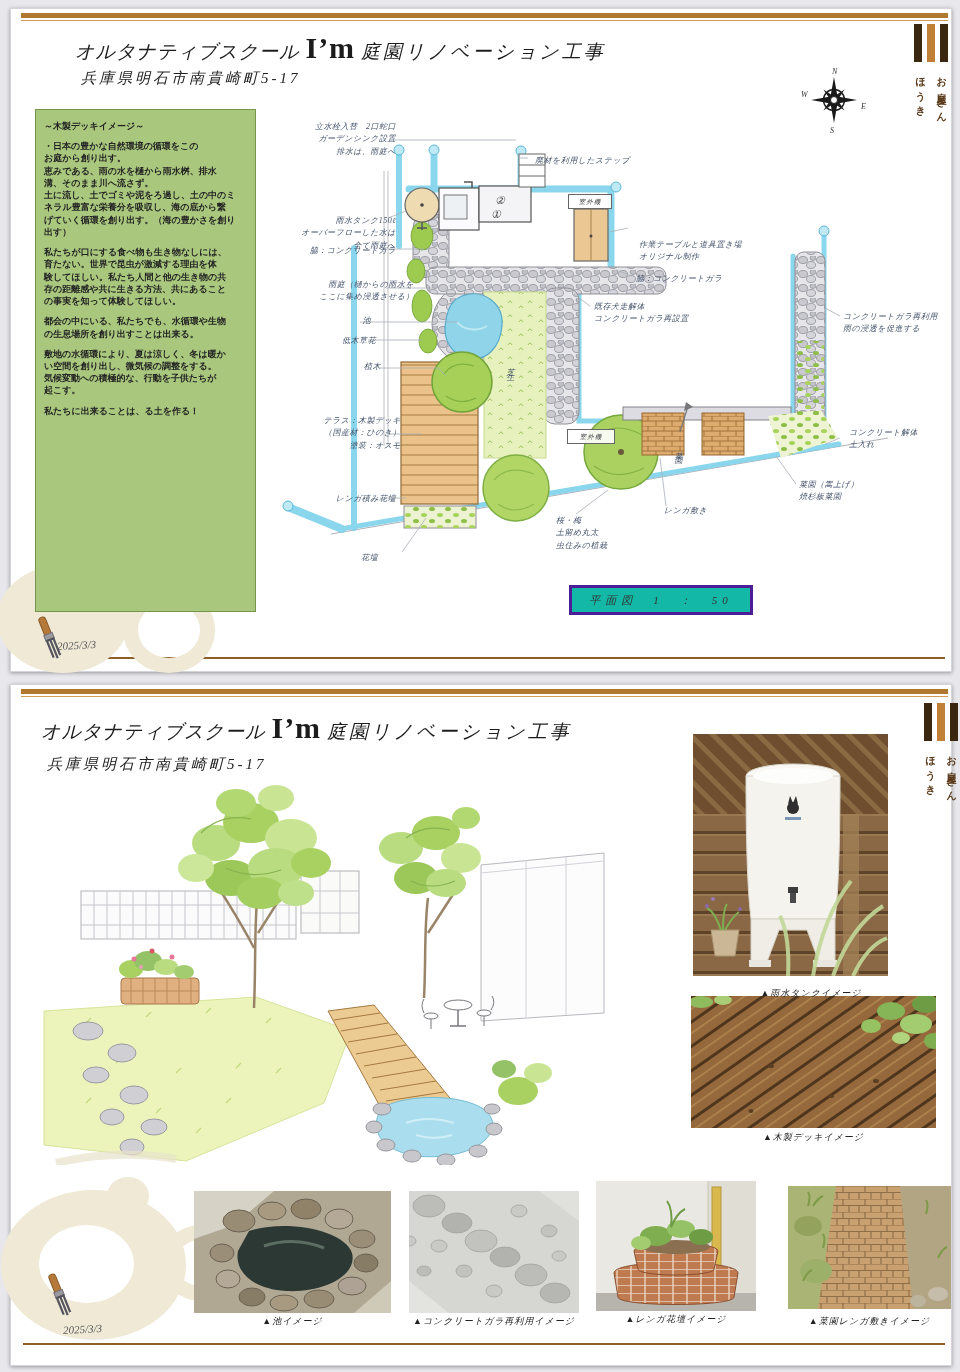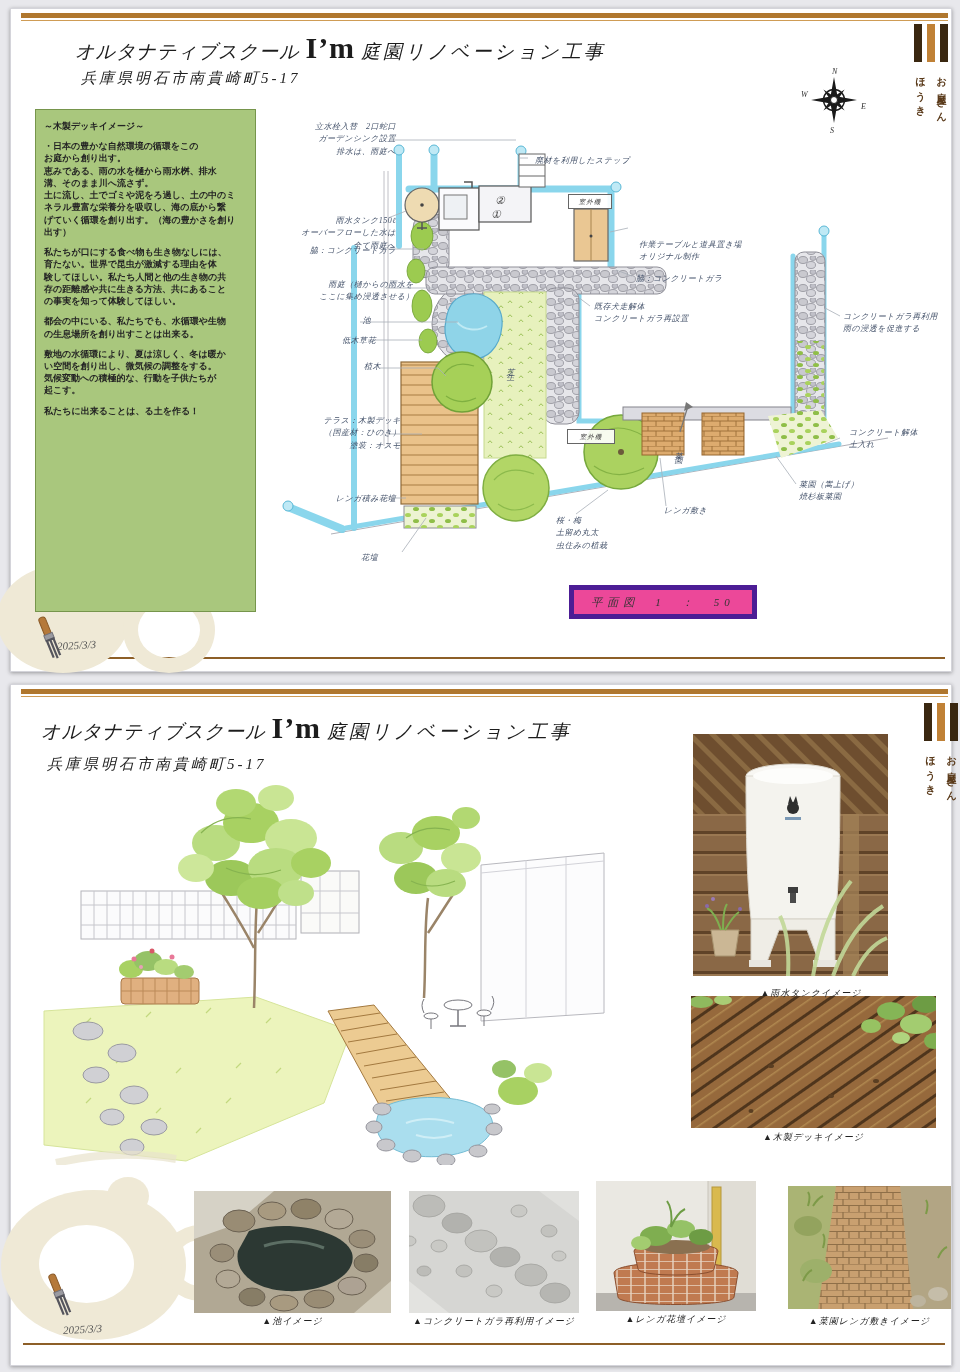--- a/index.html
+++ b/index.html
@@ -29,23 +29,23 @@
            font-family:"Liberation Sans",sans-serif;font-size:9px;font-weight:bold;
            color:#242424;line-height:1.36;}
   .concept p{margin:0 0 8px 0;white-space:pre-line;}
   .lab{position:absolute;font-style:italic;font-size:8px;line-height:1.55;color:#45536b;
        letter-spacing:.5px;white-space:pre-line;z-index:4;}
   .lab.r{text-align:right;}
   .vert{writing-mode:vertical-rl;letter-spacing:5px;}
   .unitbox{position:absolute;border:1px solid #666;background:rgba(255,255,255,.9);
            font-style:italic;font-size:6.5px;color:#444;text-align:center;line-height:13px;
            height:13px;z-index:4;letter-spacing:1px;}
-  .scalebox{position:absolute;left:558px;top:576px;width:178px;height:24px;border:5px solid #4c1d95;
+  .scalebox{position:absolute;left:558px;top:576px;width:178px;height:24px;border:3px solid #4c1d95;
             font-style:italic;font-size:11px;letter-spacing:5px;color:#333;text-align:center;
-            line-height:24px;z-index:4;background:#ec4899;}
+            line-height:24px;z-index:4;background:#14b8a6;}
   .pdate{position:absolute;font-style:italic;font-size:11px;color:#555;transform:rotate(-3deg);z-index:4;}
   .wm{position:absolute;background:#efe9d6;border-radius:50%;z-index:1;}
   .wm-ring{position:absolute;border-radius:50%;border:15px solid #efe9d6;background:transparent;z-index:1;}
   .wm-white{position:absolute;background:#fff;border-radius:50%;z-index:1;}
   svg.plan{position:absolute;left:265px;top:107px;width:680px;height:510px;z-index:2;}
   svg.compass{position:absolute;left:788px;top:56px;width:70px;height:70px;z-index:3;}
   svg.fork{position:absolute;width:32px;height:48px;z-index:3;}
   svg.sketch{position:absolute;left:15px;top:88px;width:600px;height:392px;z-index:2;}
   .redcap{position:absolute;left:30px;top:450px;font-style:italic;font-weight:bold;font-size:27px;
           color:#9c1c1c;letter-spacing:2px;z-index:5;}

